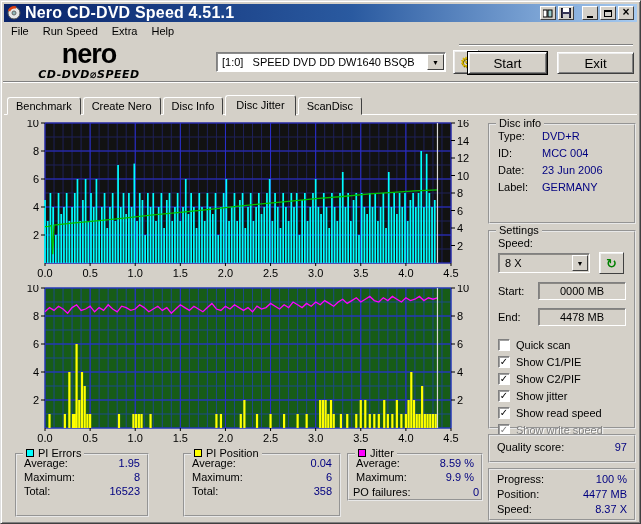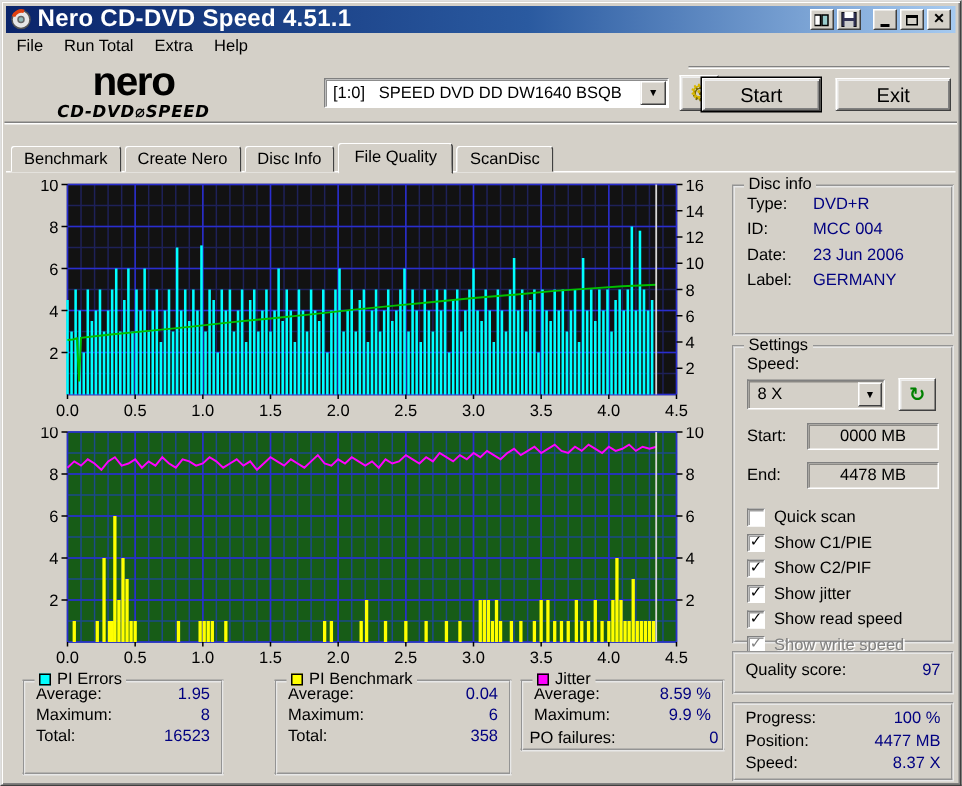--- a/index.html
+++ b/index.html
@@ -136,21 +136,21 @@
           <span class="maxglyph"></span>
         </button>
       <button class="tbb">
           <span class="closeglyph">×</span>
         </button>
     </span>
   </div>
 
   <div class="menubar">
     <span class="menu-item">File</span>
-    <span class="menu-item">Run Total</span>
+    <span class="menu-item">Run Speed</span>
     <span class="menu-item">Extra</span>
     <span class="menu-item">Help</span>
   </div>
 
   <div class="logo">
     <div class="l1">nero</div>
     <div class="l2">CD-DVD⌀SPEED</div>
   </div>
   <div class="combo">
     <span class="txt">[1:0]   SPEED DVD DD DW1640 BSQB</span>
@@ -163,21 +163,21 @@
     <span class="g1">⚙</span>
   </button>
   <button class="btn btn-exit">Exit</button>
   <button class="btn default btn-start">Start</button>
   <div class="sep sep-full"></div>
 
   <div class="tabbar">
     <span class="tab">Benchmark</span>
     <span class="tab">Create Nero</span>
     <span class="tab">Disc Info</span>
-    <span class="tab active">File Quality</span>
+    <span class="tab active">Disc Jitter</span>
     <span class="tab">ScanDisc</span>
   </div>
   <div class="tabline"></div>
 
   <svg id="chartTop" class="chart" width="472" height="162">
       <rect x="34" y="3" width="406" height="140" fill="#121212"></rect>
       <line x1="34" y1="3" x2="34" y2="143" stroke="#1e2158" stroke-width="1"></line>
       <line x1="43.022222222222226" y1="3" x2="43.022222222222226" y2="143" stroke="#1e2158" stroke-width="1"></line>
       <line x1="52.044444444444444" y1="3" x2="52.044444444444444" y2="143" stroke="#1e2158" stroke-width="1"></line>
       <line x1="61.06666666666668" y1="3" x2="61.06666666666668" y2="143" stroke="#1e2158" stroke-width="1"></line>
@@ -634,21 +634,21 @@
         <span class="val">8</span>
       </div>
     <div class="srow">
         <span>Total:</span>
         <span class="val">16523</span>
       </div>
   </div>
   <div class="gb lg-pif">
     <span class="gb-title">
         <span class="swatch" style="background: rgb(255, 255, 0);"></span>
-        <span>PI Benchmark</span>
+        <span>PI Position</span>
       </span>
     <div class="srow">
         <span>Average:</span>
         <span class="val">0.04</span>
       </div>
     <div class="srow">
         <span>Maximum:</span>
         <span class="val">6</span>
       </div>
     <div class="srow">

